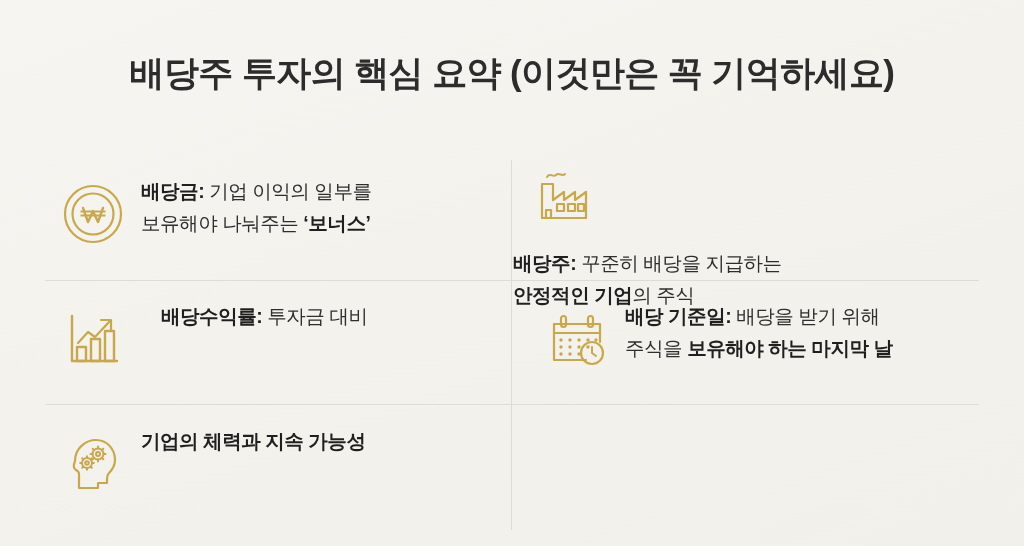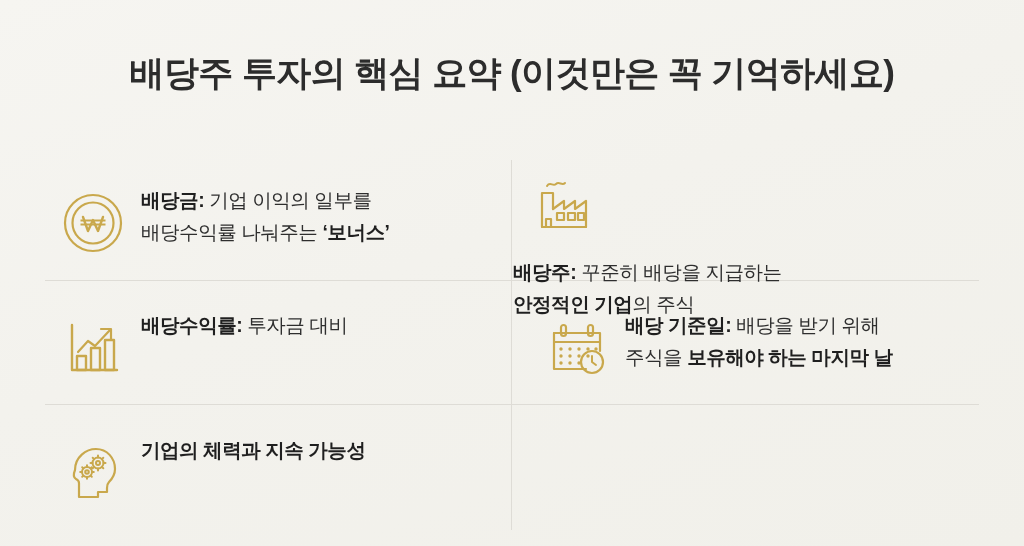--- a/index.html
+++ b/index.html
@@ -38,35 +38,35 @@
     font-weight: 700;
     letter-spacing: -0.6px;
     color: #2c2c2c;
     line-height: 1.2;
     white-space: nowrap;
   }
 
   
   .grid {
     position: absolute;
-    top: 165px;
+    top: 156px;
     left: 45px;
     width: 934px;
     height: 372px;
   }
 
   .cell {
     position: absolute;
     display: flex;
     align-items: flex-start;
     box-sizing: border-box;
   }
   .cell.c1 { left: 0;   top: 0;   width: 466px; height: 124px; }
   .cell.c2 { left: 468px; top: 0;   width: 466px; height: 124px; flex-direction: column; }
-  .cell.c3 { left: 0;   top: 125px; width: 466px; height: 124px; }
+  .cell.c3 { left: 0;   top: 125px; width: 466px; height: 124px; gap: 20px; }
   .cell.c4 { left: 468px; top: 125px; width: 466px; height: 124px; padding-left: 16px; }
   .cell.c5 { left: 0;   top: 250px; width: 466px; height: 122px; }
 
   .icon-box {
     width: 96px;
     min-width: 96px;
     height: 96px;
     display: flex;
     align-items: center;
     justify-content: center;
@@ -125,21 +125,21 @@
         <svg width="62" height="62" viewBox="0 0 62 62" fill="none" stroke="#c9a84c" stroke-width="2.2">
           <circle cx="31" cy="31" r="28"></circle>
           <circle cx="31" cy="31" r="20.5"></circle>
           <path d="M21 25 L26 39 L31 28 L36 39 L41 25" stroke-width="2.4" stroke-linecap="round" stroke-linejoin="round"></path>
           <line x1="18.5" y1="28.5" x2="43.5" y2="28.5" stroke-width="2"></line>
           <line x1="18.5" y1="32.5" x2="43.5" y2="32.5" stroke-width="2"></line>
         </svg>
       </div>
       <div class="cell-text">
         <div class="line"><b>배당금:</b><span class="reg"> 기업 이익의 일부를</span></div>
-        <div class="line"><span class="reg">배당수익률 나눠주는 </span><b>‘보너스’</b></div>
+        <div class="line"><span class="reg">보유해야 나눠주는 </span><b>‘보너스’</b></div>
       </div>
     </div>
 
     <div class="cell c2">
       <div class="icon-box">
         <svg width="62" height="62" viewBox="0 0 62 62" fill="none" stroke="#c9a84c" stroke-width="2.2" stroke-linejoin="round" stroke-linecap="round">
           <path d="M12 52 L12 18 L23 18 L23 34"></path>
           <path d="M12 52 L56 52"></path>
           <path d="M23 34 L34 26 L34 34 L45 26 L45 34 L56 26 L56 52"></path>
           <rect x="27" y="38" width="7" height="7"></rect>

